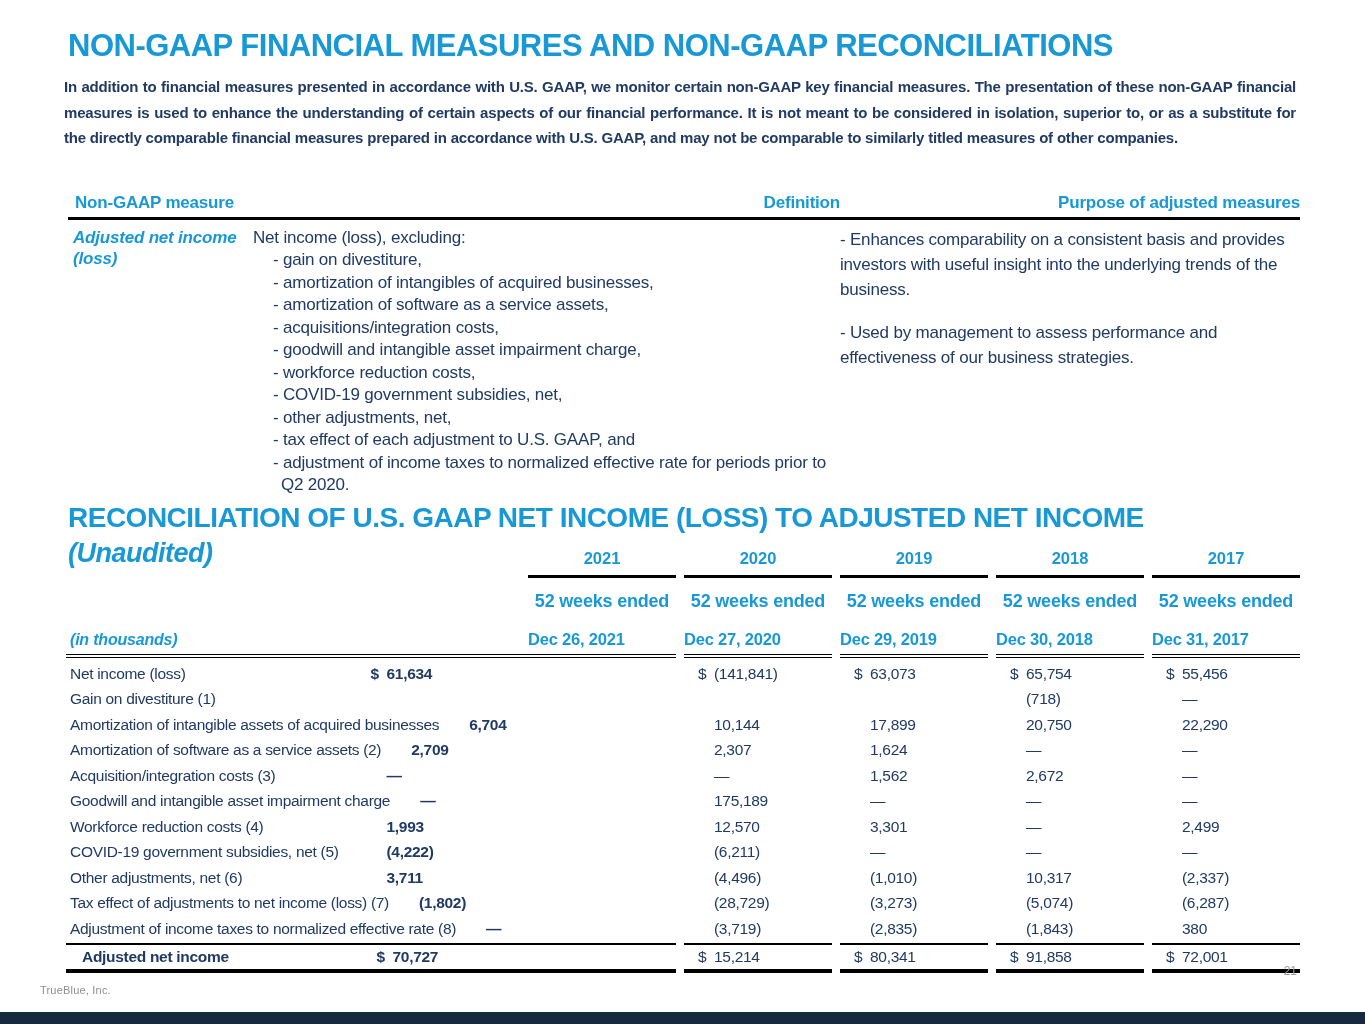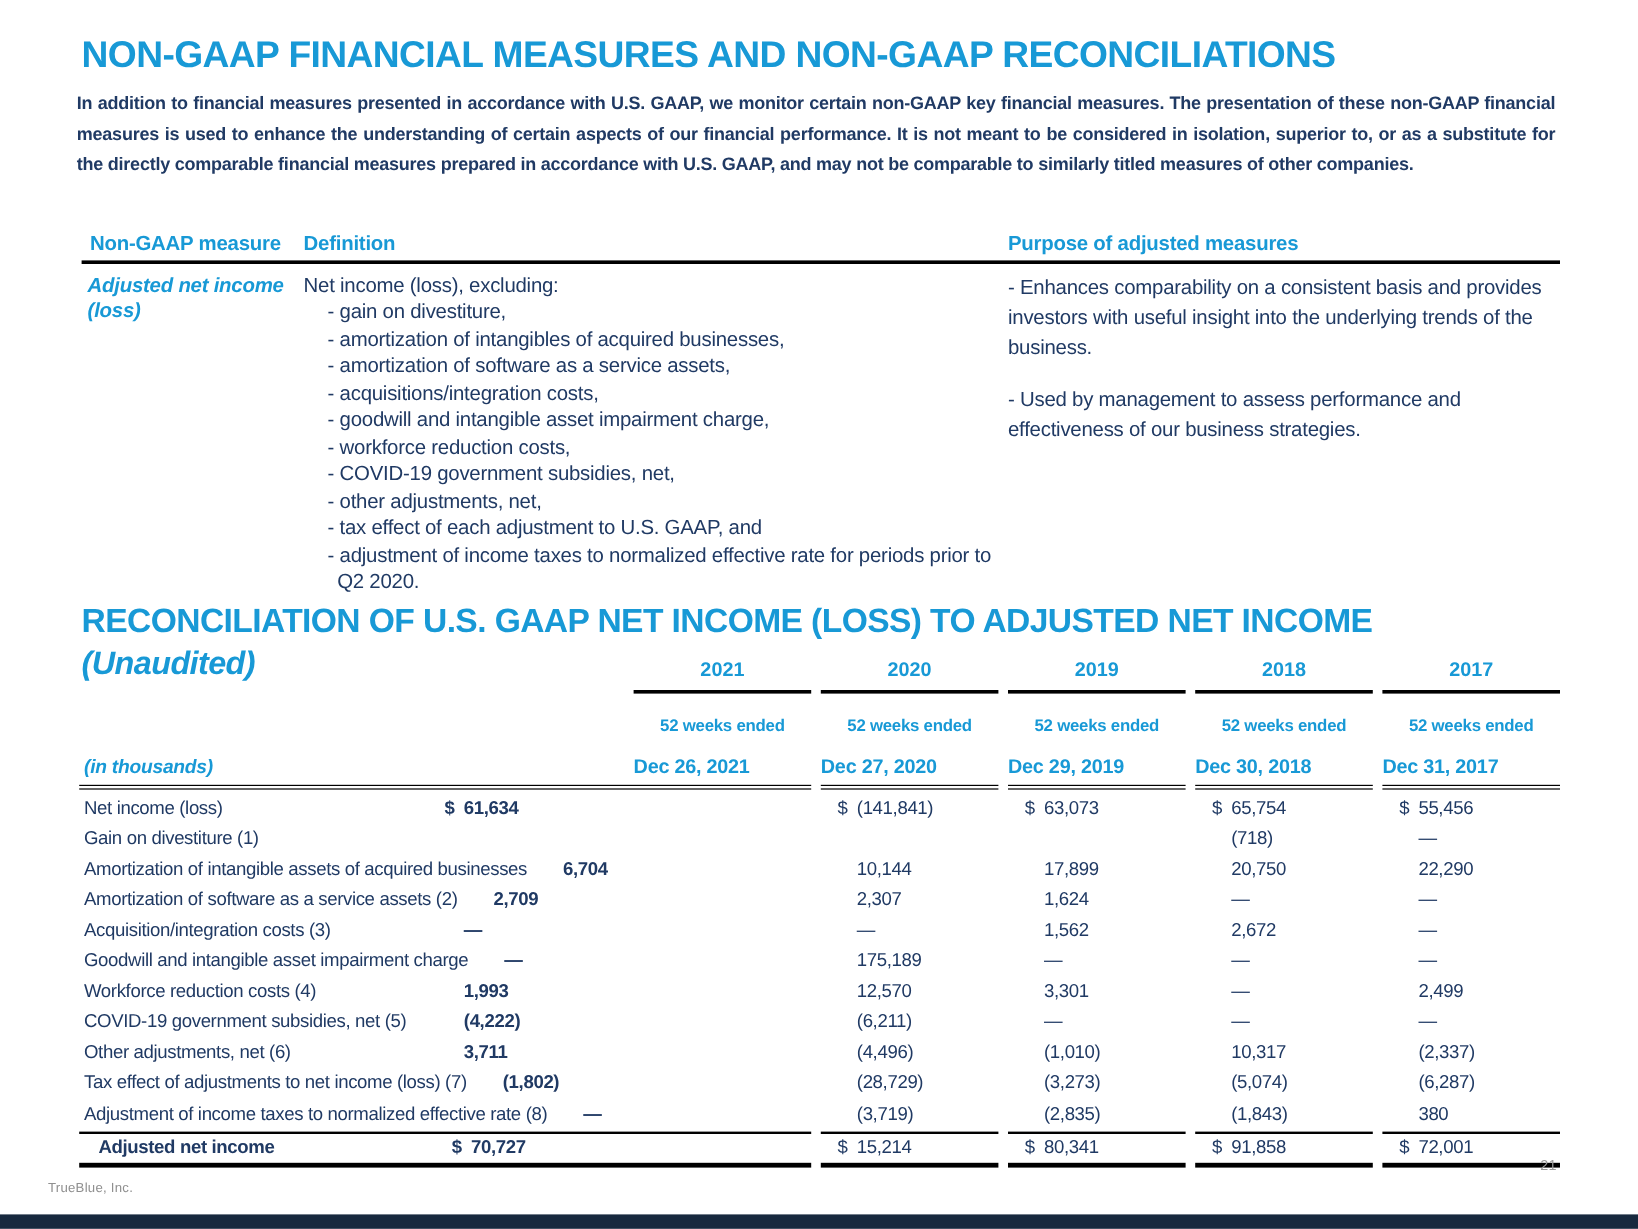--- a/index.html
+++ b/index.html
@@ -23,21 +23,21 @@
     font-size: 15px; line-height: 25.5px; text-align: justify;
     letter-spacing: -0.2px; color: #203A64; font-weight: bold;
   }
 
   
   .mtable { position: absolute; left: 68px; top: 193px; width: 1232px; }
   .mhead { display: flex; border-bottom: 3px solid #000; padding-bottom: 4px; }
   .mhead > div { font-size: 17px; font-weight: bold; color: #1899D6; letter-spacing: -0.2px; }
   .mc1 { width: 185px; } .mc2 { width: 587px; } .mc3 { width: 460px; }
   .mhead .mc1 { padding-left: 7px; }
-  .mhead .mc2, .mhead .mc3 { text-align: left; }
+  .mhead .mc2, .mhead .mc3 { text-align: right; }
   .mbody { display: flex; padding-top: 7px; }
   .measure-name {
     font-size: 17px; font-weight: bold; font-style: italic;
     color: #1899D6; line-height: 21px; padding-left: 5px; padding-right: 14px;
     letter-spacing: -0.2px;
   }
   .def-intro { font-size: 17px; line-height: 22px; letter-spacing: -0.2px; }
   .def-list { list-style: none; }
   .def-list li {
     font-size: 17px; line-height: 22.5px; letter-spacing: -0.2px;
@@ -65,21 +65,21 @@
   .spacer { width: 462px; }
   .colbox { width: 148px; }
   .gapped { margin-left: 8px; }
 
   .year-row { height: 36px; align-items: flex-end; }
   .year-cell {
     text-align: center; font-size: 16.5px; font-weight: bold; color: #1899D6;
     border-bottom: 3px solid #000; padding-bottom: 7px;
   }
   .weeks-row { height: 38px; align-items: flex-end; }
-  .weeks-cell { text-align: center; font-size: 14px; font-weight: bold; color: #1899D6; padding-bottom: 4px; letter-spacing: -0.2px; }
+  .weeks-cell { text-align: center; font-size: 18px; font-weight: bold; color: #1899D6; padding-bottom: 4px; letter-spacing: -0.2px; }
   .dates-row { height: 36px; align-items: flex-end; }
   .units-cell {
     width: 462px; font-size: 16px; font-weight: bold; font-style: italic;
     color: #1899D6; padding-left: 4px; padding-bottom: 3px; letter-spacing: -0.2px;
   }
   .date-cell { text-align: left; font-size: 16.5px; font-weight: bold; color: #1899D6; padding-bottom: 3px; letter-spacing: -0.2px; }
 
   .rule-row { height: 7px; align-items: flex-start; margin-top: 2px; }
   .rule-seg { border-top: 4px double #000; height: 4px; }
   .seg-first-w { width: 610px; }

